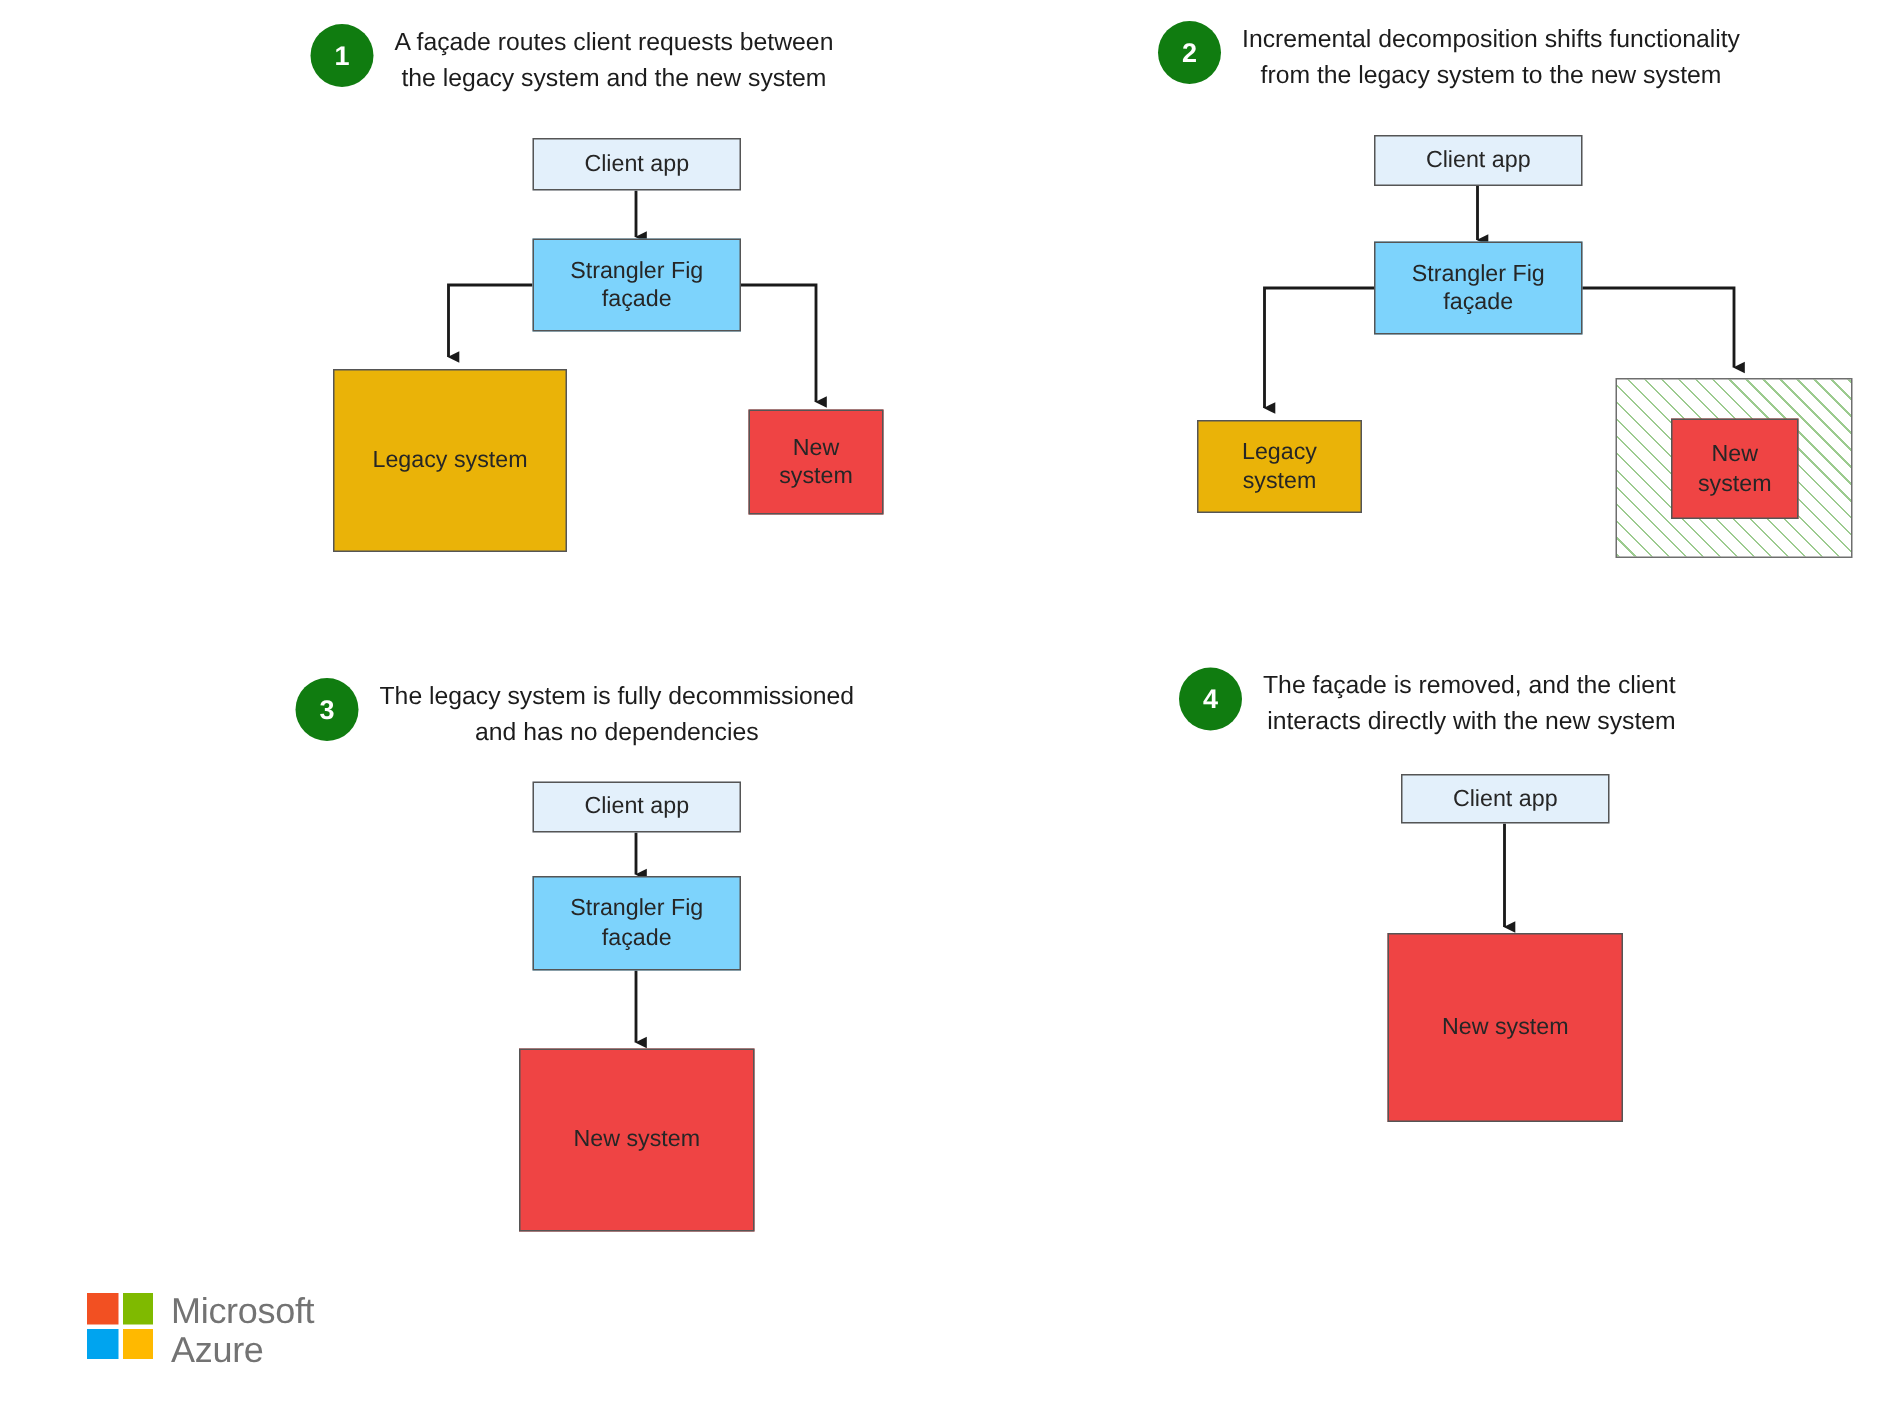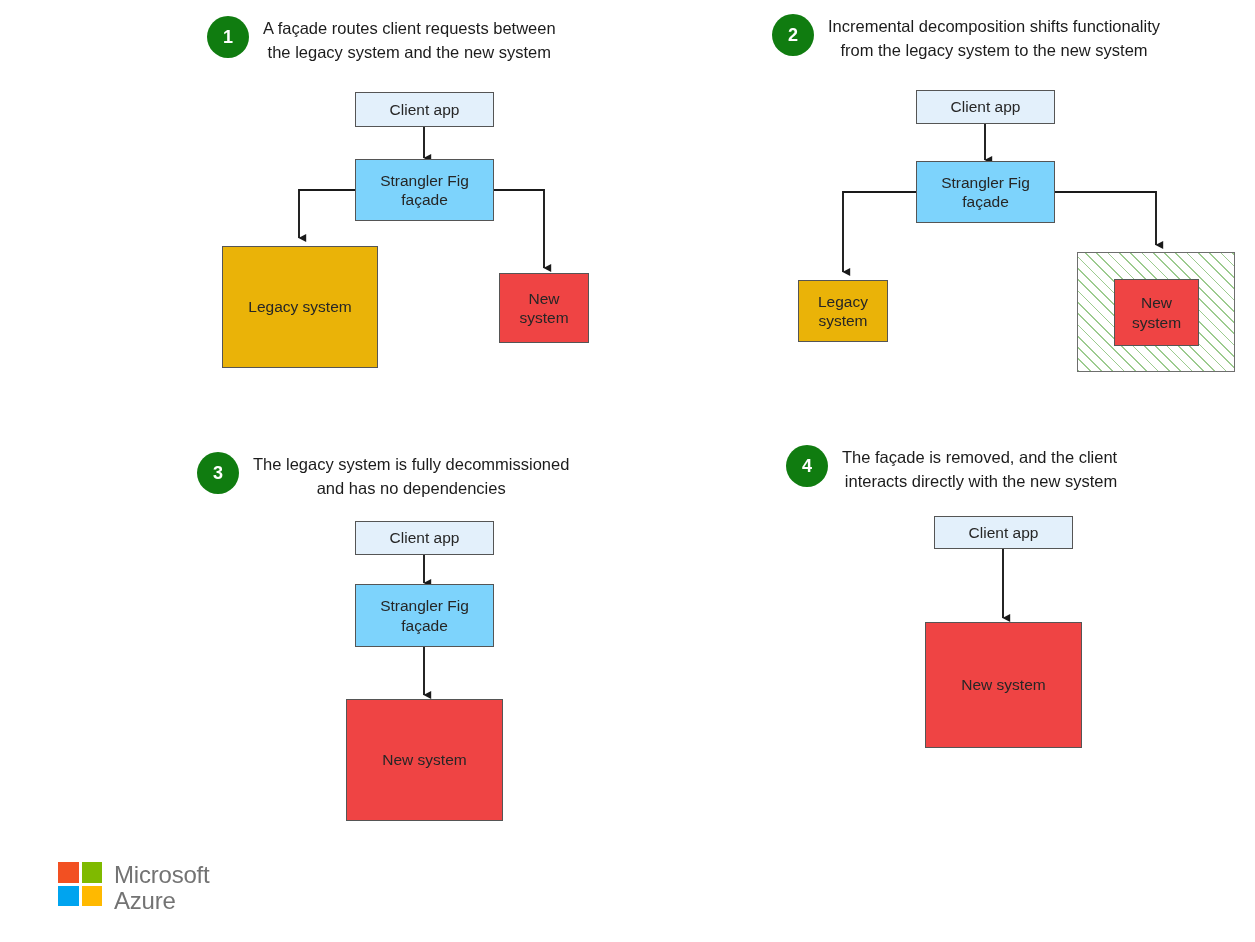--- a/index.html
+++ b/index.html
@@ -164,21 +164,21 @@
 <div class="panel">
   <div class="caption" style="left:772px; top:14px; width:460px;">
     <div class="badge">2</div>
     <div class="caption-text center">Incremental decomposition shifts functionality
 from the legacy system to the new system</div>
   </div>
 
   <div class="box client" style="left:916px; top:90px;  width:139px; height:34px;">Client app</div>
   <div class="box facade" style="left:916px; top:161px; width:139px; height:62px;">Strangler Fig
 façade</div>
-  <div class="box legacy" style="left:798px; top:280px; width:90px;  height:62px;">Legacy
+  <div class="box legacy" style="left:798px; top:280px; width:110px;  height:62px;">Legacy
 system</div>
 
   <div class="hatch" style="left:1077px; top:252px; width:158px; height:120px;"></div>
   <div class="box newsys" style="left:1114px; top:279px; width:85px; height:67px;">New
 system</div>
 </div>
 
 <div class="panel">
   <div class="caption" style="left:197px; top:452px; width:430px;">
     <div class="badge">3</div>

